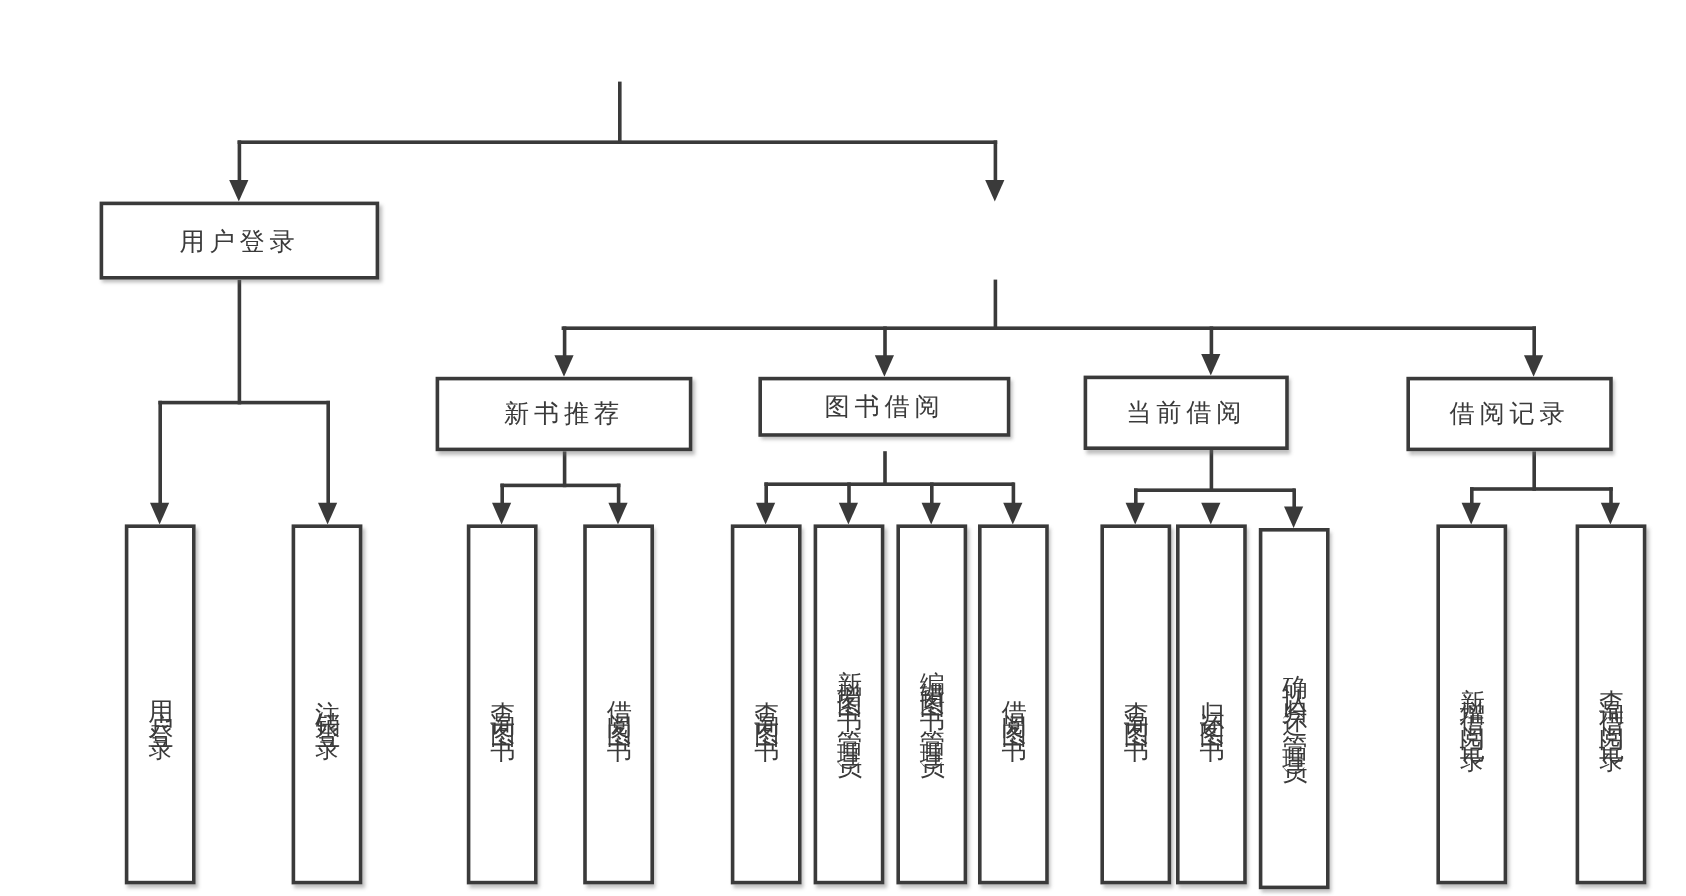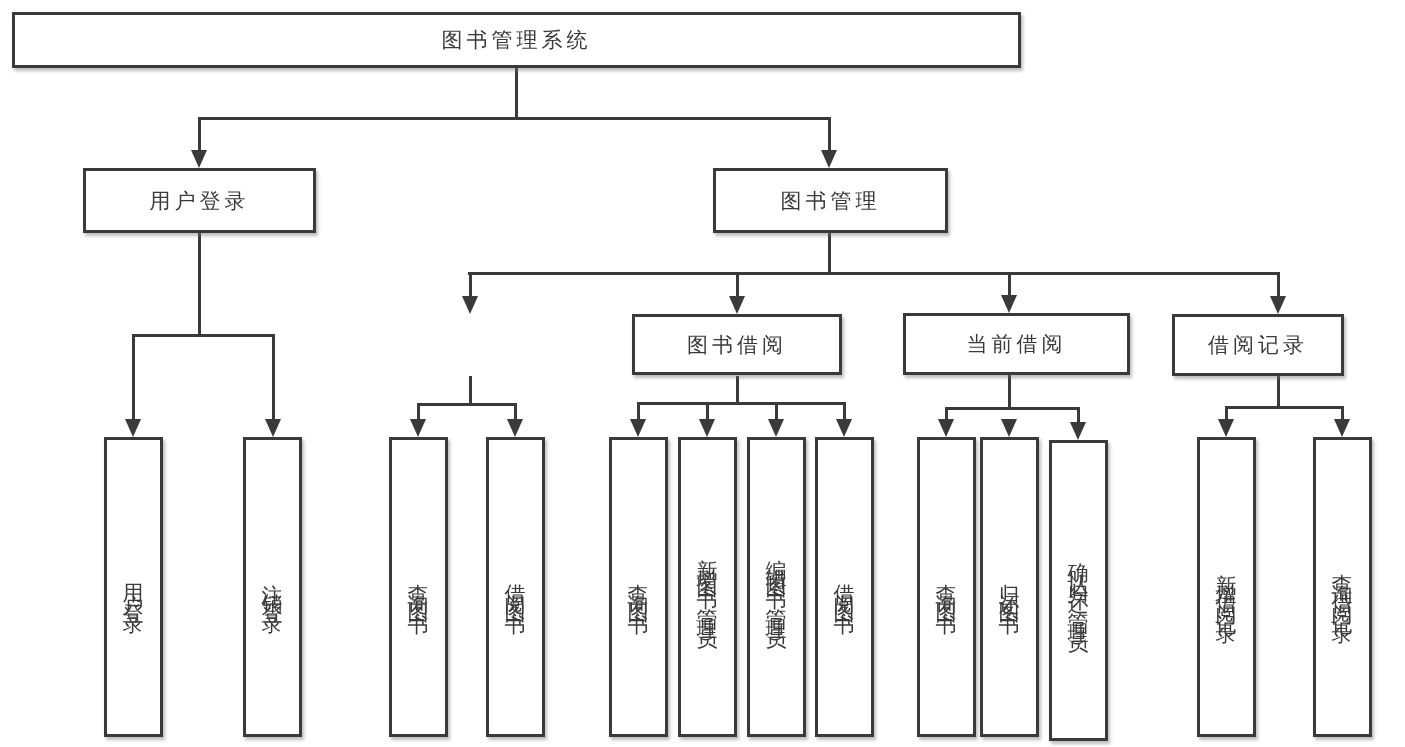--- a/index.html
+++ b/index.html
@@ -86,35 +86,32 @@
   <div class="ah" style="left:1001px;top:419px"></div>
   <div class="ah" style="left:1070px;top:422px"></div>
 
   <div class="vl" style="left:1277px;top:376px;height:33px"></div>
   <div class="hl" style="left:1225px;top:406px;width:119px"></div>
   <div class="vl" style="left:1225px;top:406px;height:15px"></div>
   <div class="vl" style="left:1341px;top:406px;height:15px"></div>
   <div class="ah" style="left:1218px;top:419px"></div>
   <div class="ah" style="left:1334px;top:419px"></div>
 
-  <div class="box" style="left:12px;top:12px;width:1009px;height:56px">
-    <span class="htext">图书管理系统</span>
-  </div>
 
   <div class="box" style="left:83px;top:168px;width:233px;height:65px">
     <span class="htext">用户登录</span>
   </div>
-  <div class="box" style="left:713px;top:168px;width:235px;height:65px">
-    <span class="htext">图书管理</span>
+
+  <div class="box" style="left:363px;top:314px;width:214px;height:62px">
+    <span class="htext">新书推荐</span>
   </div>
-
-  <div class="box" style="left:632px;top:314px;width:210px;height:61px">
+  <div class="box" style="left:632px;top:314px;width:210px;height:50px">
     <span class="htext">图书借阅</span>
   </div>
-  <div class="box" style="left:903px;top:313px;width:227px;height:62px">
+  <div class="box" style="left:903px;top:313px;width:171px;height:62px">
     <span class="htext">当前借阅</span>
   </div>
   <div class="box" style="left:1172px;top:314px;width:172px;height:62px">
     <span class="htext">借阅记录</span>
   </div>
 
   <div class="box" style="left:104px;top:437px;width:59px;height:300px">
     <span class="vtext">用户登录</span>
   </div>
   <div class="box" style="left:243px;top:437px;width:59px;height:300px">

